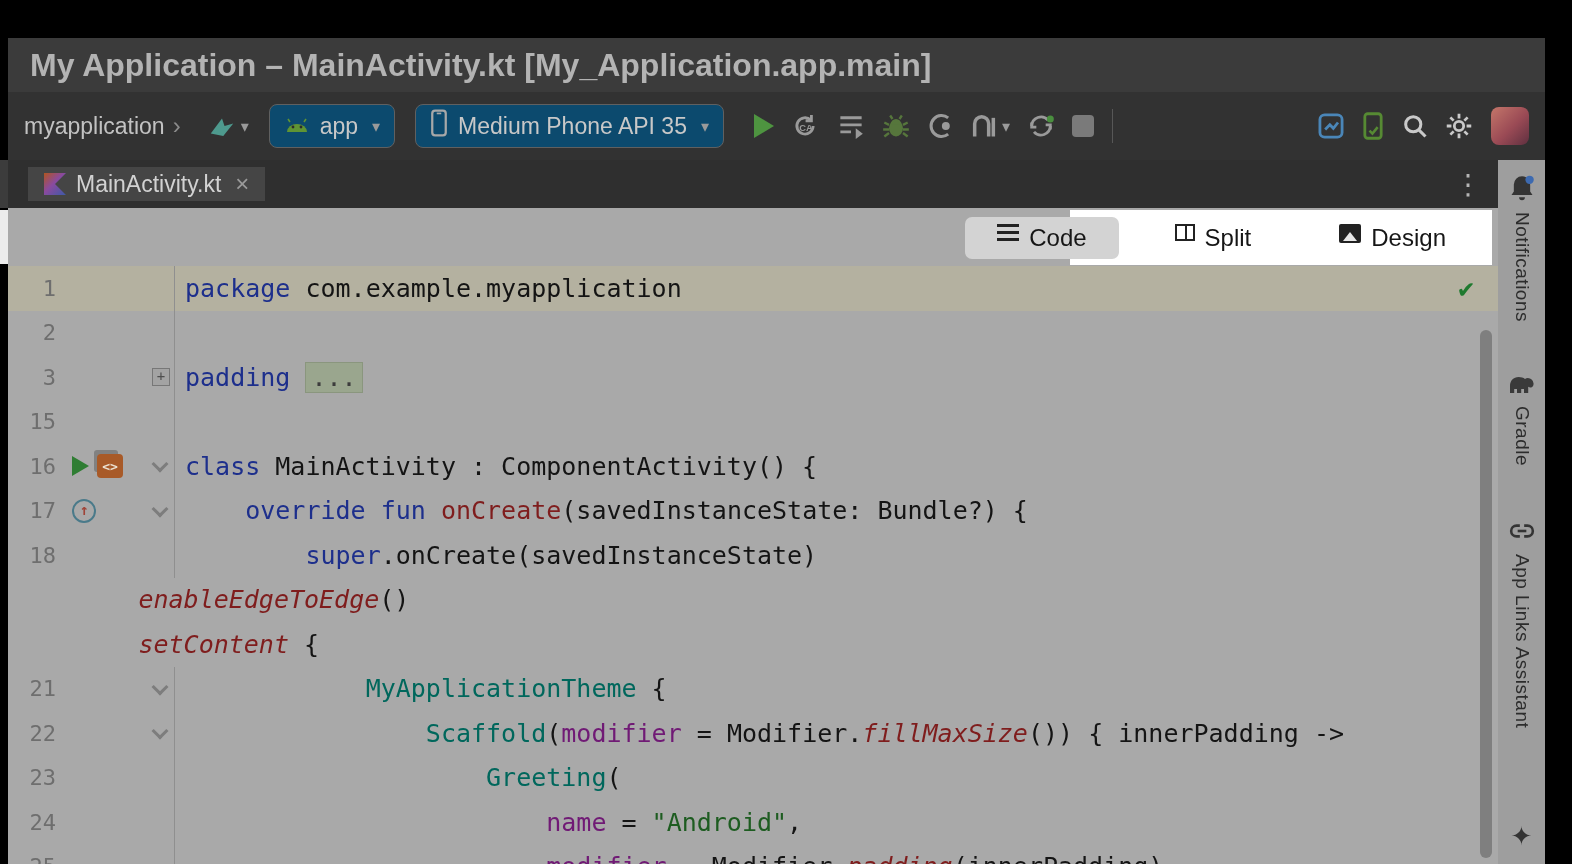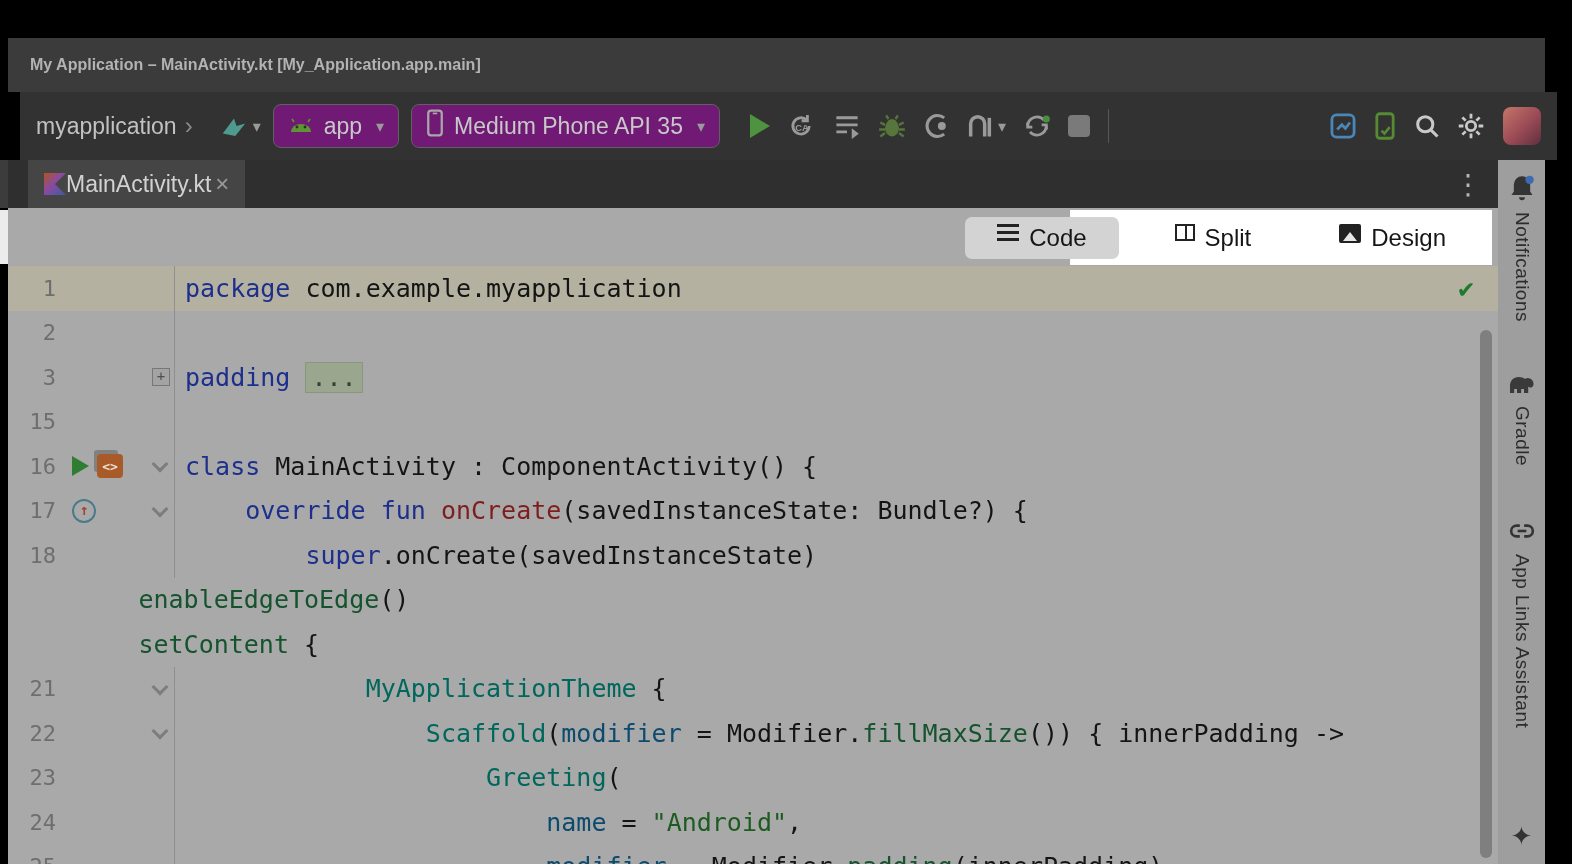--- a/index.html
+++ b/index.html
@@ -2,43 +2,43 @@
 <html><head>
 <meta charset="utf-8">
 <style>
   html,body{margin:0;padding:0;background:#000;}
   .stage{position:relative;width:1572px;height:864px;background:#000;overflow:hidden;
          font-family:"Liberation Sans",sans-serif;}
   .abs{position:absolute;}
 
   
   .titlebar{left:8px;top:38px;width:1537px;height:54px;background:#3b3b3b;}
-  .titlebar .ttl{padding-left:22px;line-height:54px;font-size:16px;font-weight:bold;color:#b3b3b3;
+  .titlebar .ttl{padding-left:22px;line-height:54px;font-size:32px;font-weight:bold;color:#b3b3b3;
                  white-space:nowrap;overflow:hidden;}
 
   
-  .toolbar{left:20px;top:92px;width:1537px;height:68px;background:#323232;display:flex;
+  .toolbar{left:8px;top:92px;width:1537px;height:68px;background:#323232;display:flex;
            align-items:center;padding:0 16px;box-sizing:border-box;}
   .crumb{font-size:23px;color:#c2c2c2;}
   .crumb-sep{color:#8b8b8b;font-size:24px;margin:0 10px 0 8px;}
   .tb-icon{display:flex;align-items:center;justify-content:center;margin-left:16px;cursor:default;}
   .caret{color:#9a9a9a;font-size:16px;margin-left:4px;}
   .pill{height:42px;border:1px solid #606060;border-radius:8px;display:flex;align-items:center;
-        gap:10px;padding:0 14px;color:#c8c8c8;font-size:23px;margin-left:12px;background:#701a75;}
+        gap:10px;padding:0 14px;color:#c8c8c8;font-size:23px;margin-left:20px;background:#0c4a6e;}
   .run-tri{width:0;height:0;border-left:20px solid #4e9440;border-top:12px solid transparent;
            border-bottom:12px solid transparent;margin-left:30px;}
   .tb-sep{width:1px;height:34px;background:#575757;margin-left:18px;}
   .tb-right{margin-left:auto;display:flex;align-items:center;}
   .avatar{width:38px;height:38px;border-radius:8px;margin-left:18px;
           background:linear-gradient(135deg,#c4766a 0%,#9a4a55 55%,#5f3040 100%);}
   .stop-sq{width:22px;height:22px;background:#7a7a7a;border-radius:4px;}
 
   
   .tabbar{left:8px;top:160px;width:1490px;height:48px;background:#2f2f2f;display:flex;align-items:center;}
-  .tab{margin-left:20px;height:48px;background:#454545;display:flex;align-items:center;
+  .tab{margin-left:20px;height:34px;background:#454545;display:flex;align-items:center;gap:10px;
        padding:0 16px;color:#d2d2d2;font-size:23px;box-sizing:border-box;}
   .kotlin-ico{width:22px;height:22px;background:linear-gradient(135deg,#b1551f 0%,#8a4a9e 45%,#3d5aa8 100%);
        clip-path:polygon(0 0,100% 0,50% 50%,100% 100%,0 100%);}
   .tab-close{color:#9a9a9a;font-size:24px;line-height:22px;margin-left:4px;}
   .kebab{margin-left:auto;margin-right:16px;color:#b5b5b5;font-size:28px;}
 
   
   .edheader{left:8px;top:208px;width:1490px;height:58px;background:#a9a9a9;}
   .spotlight{position:absolute;left:1062px;top:2px;width:422px;height:55px;background:#ffffff;
              display:flex;align-items:center;justify-content:flex-end;gap:24px;padding-right:14px;
@@ -71,23 +71,23 @@
          font-size:15px;line-height:18px;text-align:center;font-weight:bold;}
   .fold-chevron{position:absolute;right:8px;width:9px;height:9px;border-left:3px solid #7d7d7d;
          border-bottom:3px solid #7d7d7d;transform:rotate(-45deg);top:14px;}
   .fold-plus{position:absolute;right:4px;top:13px;width:16px;height:16px;border:1px solid #777;
          background:#a3a3a3;color:#4e4e4e;font-size:14px;line-height:15px;text-align:center;}
   .code-text{white-space:pre;font-size:25px;padding-left:10px;}
   .check{position:absolute;right:24px;color:#1f7a2f;font-size:26px;}
   .s-kw{color:#1d2f8c;}
   .s-plain{color:#141414;}
   .s-decl{color:#7f1d1d;}
-  .s-ifn{color:#14532d;}
+  .s-ifn{color:#7f1d1d;font-style:italic;}
   .s-call{color:#00675c;}
-  .s-param{color:#0c4a6e;}
+  .s-param{color:#701a75;}
   .s-str{color:#1d5c20;}
   .s-foldtext{color:#3c3c3c;background:#9aa68e;border:1px solid #8a967e;padding:0 5px;}
   .scrollbar{position:absolute;right:6px;top:64px;width:12px;height:528px;background:#7f7f7f;
              border-radius:7px;}
 
   
   .rightbar{left:1498px;top:160px;width:47px;height:704px;background:#9e9e9e;display:flex;
             flex-direction:column;align-items:center;}
   .vlabel{writing-mode:vertical-rl;font-size:19px;color:#2c2c2c;margin-top:10px;letter-spacing:.5px;}
   .stripe-ico{margin-top:14px;display:flex;align-items:center;justify-content:center;}

